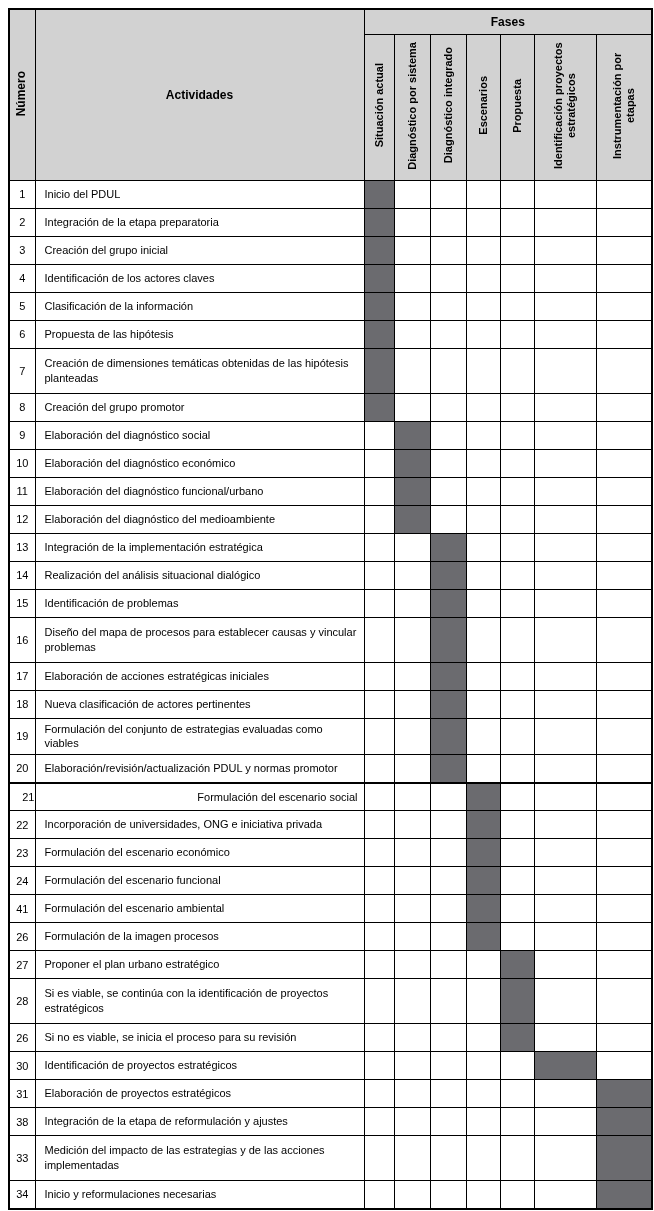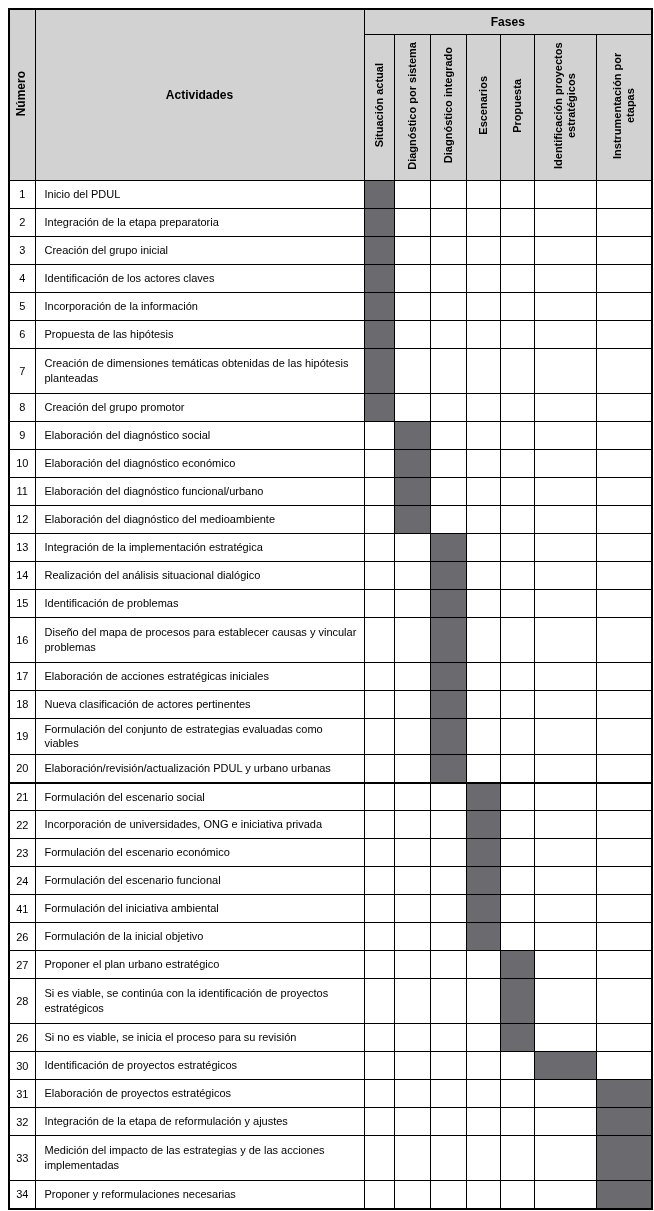--- a/index.html
+++ b/index.html
@@ -66,21 +66,21 @@
   tbody td {
     font-size: 11px;
     vertical-align: middle;
     background: #ffffff;
   }
   tbody tr { height: 28px; }
   tbody tr.tall { height: 45px; }
   td.cell-num { text-align: center; }
   td.cell-act { text-align: left; padding: 3px 6px 3px 9px; line-height: 1.35; }
   td.cell-phase.filled { background: var(--cell-fill, #6b6b6f); }
-  tbody tr.sep td { border-top-width: 2px; }
+  tbody tr.sep td { border-top-width: 2px; text-align: right; }
 </style>
 </head>
 <body>
 
 <div class="page">
   <table class="matrix">
     <colgroup>
       <col class="c-num">
         <col class="c-act">
       <col class="c-p1">
@@ -167,21 +167,21 @@
           <td class="cell-phase filled"></td>
           <td class="cell-phase"></td>
           <td class="cell-phase"></td>
           <td class="cell-phase"></td>
           <td class="cell-phase"></td>
           <td class="cell-phase"></td>
           <td class="cell-phase"></td>
         </tr>
         <tr>
           <td class="cell-num">5</td>
-          <td class="cell-act">Incorporación de la información</td>
+          <td class="cell-act">Clasificación de la información</td>
           <td class="cell-phase filled"></td>
           <td class="cell-phase"></td>
           <td class="cell-phase"></td>
           <td class="cell-phase"></td>
           <td class="cell-phase"></td>
           <td class="cell-phase"></td>
           <td class="cell-phase"></td>
         </tr>
         <tr>
           <td class="cell-num">6</td>
@@ -332,21 +332,21 @@
           <td class="cell-phase"></td>
           <td class="cell-phase"></td>
           <td class="cell-phase filled"></td>
           <td class="cell-phase"></td>
           <td class="cell-phase"></td>
           <td class="cell-phase"></td>
           <td class="cell-phase"></td>
         </tr>
         <tr>
           <td class="cell-num">20</td>
-          <td class="cell-act">Elaboración/revisión/actualización PDUL y urbano urbanas</td>
+          <td class="cell-act">Elaboración/revisión/actualización PDUL y normas promotor</td>
           <td class="cell-phase"></td>
           <td class="cell-phase"></td>
           <td class="cell-phase filled"></td>
           <td class="cell-phase"></td>
           <td class="cell-phase"></td>
           <td class="cell-phase"></td>
           <td class="cell-phase"></td>
         </tr>
         <tr class="sep">
           <td class="cell-num">21</td>
@@ -387,32 +387,32 @@
           <td class="cell-phase"></td>
           <td class="cell-phase"></td>
           <td class="cell-phase"></td>
           <td class="cell-phase filled"></td>
           <td class="cell-phase"></td>
           <td class="cell-phase"></td>
           <td class="cell-phase"></td>
         </tr>
         <tr>
           <td class="cell-num">41</td>
-          <td class="cell-act">Formulación del iniciativa ambiental</td>
+          <td class="cell-act">Formulación del escenario ambiental</td>
           <td class="cell-phase"></td>
           <td class="cell-phase"></td>
           <td class="cell-phase"></td>
           <td class="cell-phase filled"></td>
           <td class="cell-phase"></td>
           <td class="cell-phase"></td>
           <td class="cell-phase"></td>
         </tr>
         <tr>
           <td class="cell-num">26</td>
-          <td class="cell-act">Formulación de la inicial objetivo</td>
+          <td class="cell-act">Formulación de la imagen procesos</td>
           <td class="cell-phase"></td>
           <td class="cell-phase"></td>
           <td class="cell-phase"></td>
           <td class="cell-phase filled"></td>
           <td class="cell-phase"></td>
           <td class="cell-phase"></td>
           <td class="cell-phase"></td>
         </tr>
         <tr>
           <td class="cell-num">27</td>
@@ -463,21 +463,21 @@
           <td class="cell-act">Elaboración de proyectos estratégicos</td>
           <td class="cell-phase"></td>
           <td class="cell-phase"></td>
           <td class="cell-phase"></td>
           <td class="cell-phase"></td>
           <td class="cell-phase"></td>
           <td class="cell-phase"></td>
           <td class="cell-phase filled"></td>
         </tr>
         <tr>
-          <td class="cell-num">32</td>
+          <td class="cell-num">38</td>
           <td class="cell-act">Integración de la etapa de reformulación y ajustes</td>
           <td class="cell-phase"></td>
           <td class="cell-phase"></td>
           <td class="cell-phase"></td>
           <td class="cell-phase"></td>
           <td class="cell-phase"></td>
           <td class="cell-phase"></td>
           <td class="cell-phase filled"></td>
         </tr>
         <tr class="tall">
@@ -486,21 +486,21 @@
           <td class="cell-phase"></td>
           <td class="cell-phase"></td>
           <td class="cell-phase"></td>
           <td class="cell-phase"></td>
           <td class="cell-phase"></td>
           <td class="cell-phase"></td>
           <td class="cell-phase filled"></td>
         </tr>
         <tr>
           <td class="cell-num">34</td>
-          <td class="cell-act">Proponer y reformulaciones necesarias</td>
+          <td class="cell-act">Inicio y reformulaciones necesarias</td>
           <td class="cell-phase"></td>
           <td class="cell-phase"></td>
           <td class="cell-phase"></td>
           <td class="cell-phase"></td>
           <td class="cell-phase"></td>
           <td class="cell-phase"></td>
           <td class="cell-phase filled"></td>
         </tr>
       </tbody>
   </table>

